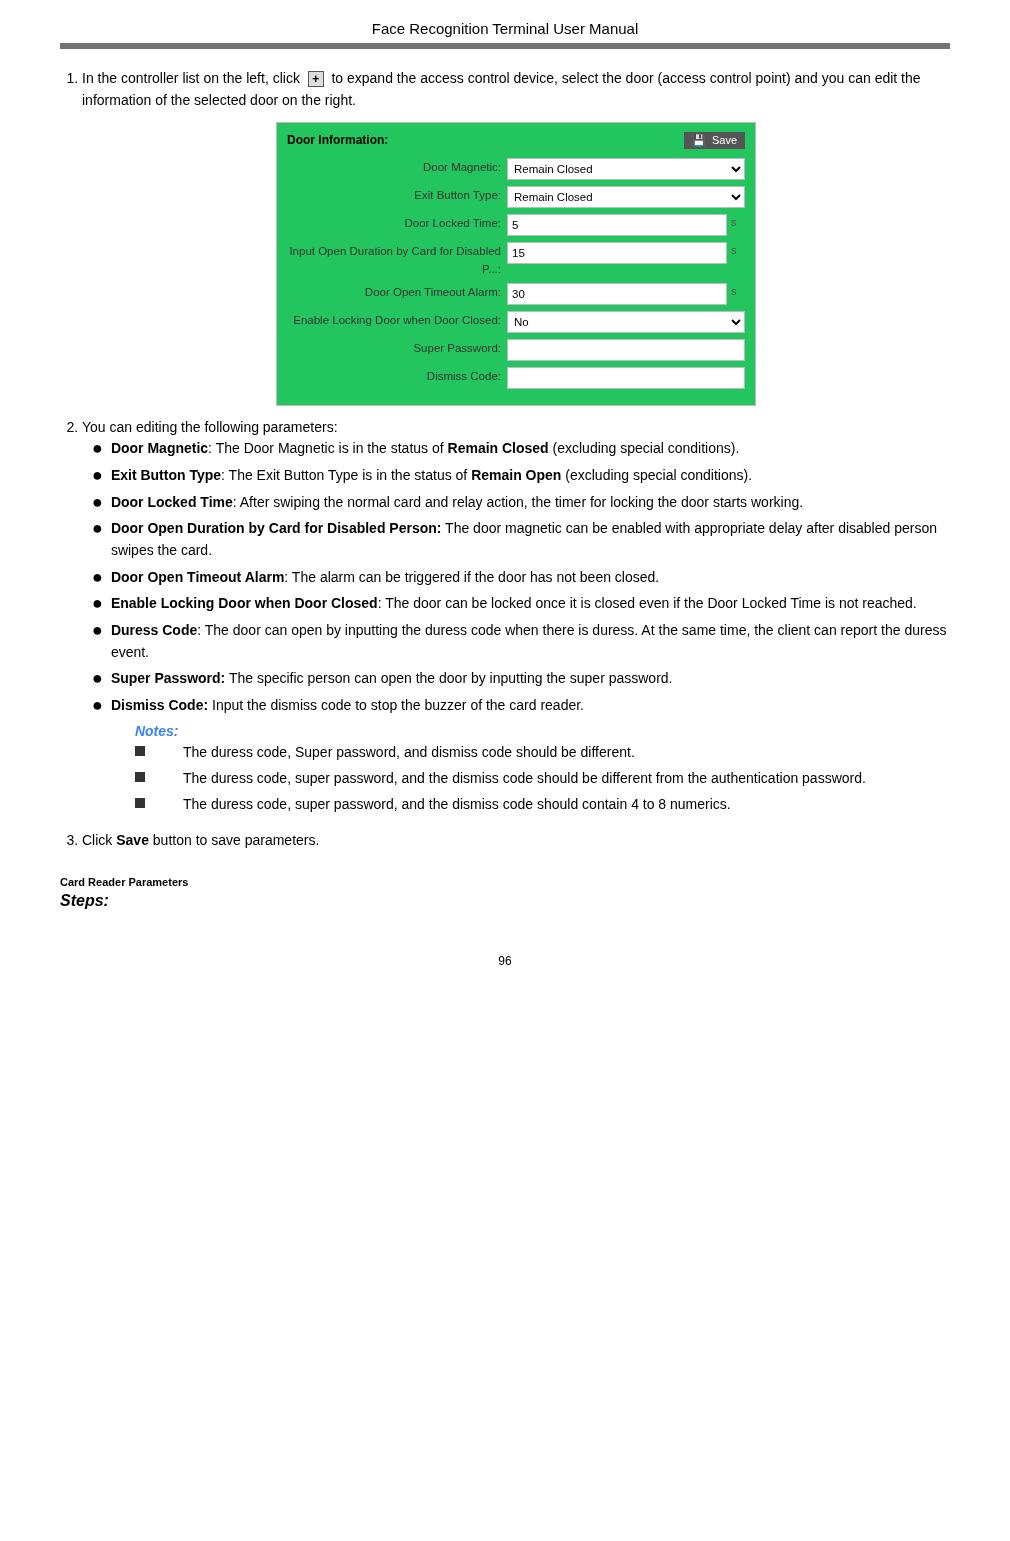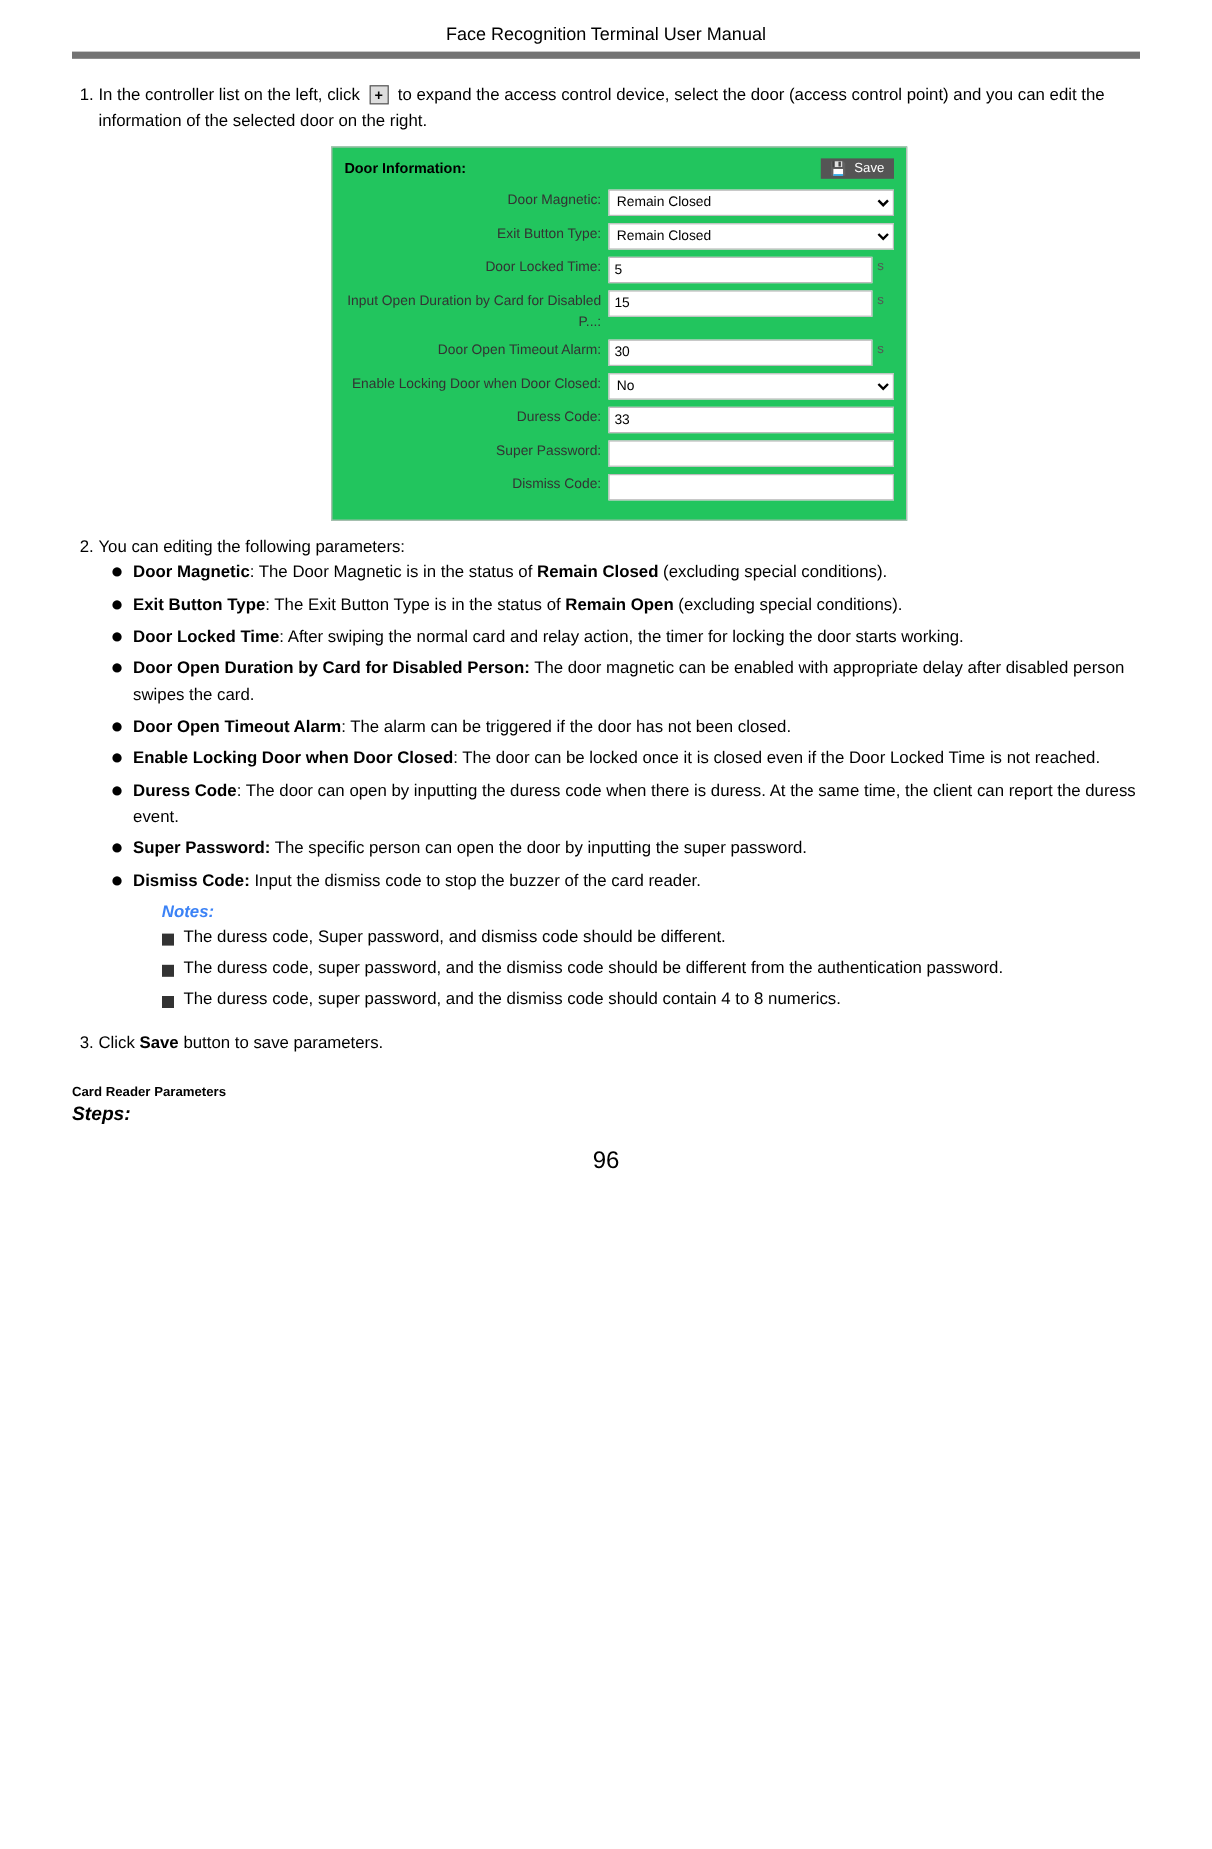--- a/index.html
+++ b/index.html
@@ -102,45 +102,46 @@
       margin-right: 8px;
       flex-shrink: 0;
     }
     .bullet-text { flex: 1; }
     .bold { font-weight: bold; }
     .notes-block { margin-left: 24px; margin-top: 4px; }
     .notes-label { color: #3b82f6; font-weight: bold; font-style: italic; }
     .note-item-list { list-style: none; padding-left: 0; }
     .note-item-list > li {
       display: flex;
-      align-items: center;
+      align-items: flex-start;
       margin-bottom: 4px;
       line-height: 1.55;
+      gap: 30px;
     }
     .note-square {
       display: inline-block;
       width: 10px;
       height: 10px;
       background: #333;
       margin-right: 8px;
       flex-shrink: 0;
       margin-top: 4px;
     }
     .section-heading {
       font-size: 11px;
       font-weight: bold;
       margin-top: 24px;
       margin-bottom: 4px;
       border-bottom: none;
     }
     .steps-label { font-style: italic; font-weight: bold; font-size: 16px; margin-bottom: 6px; }
     .page-footer {
       text-align: center;
-      margin-top: 18px;
-      font-size: 20px;
+      margin-top: 44px;
+      font-size: 12px;
     }
     .icon-plus {
       display: inline-block;
       width: 16px;
       height: 16px;
       border: 1px solid #555;
       background: #ddd;
       text-align: center;
       line-height: 14px;
       font-size: 12px;
@@ -210,24 +211,20 @@
 
       <div class="form-row">
         <div class="form-label">Enable Locking Door when Door Closed:</div>
         <div class="form-control-select">
           <select class="">
             <option>No</option>
           </select>
         </div>
       </div>
 
-      <div class="form-row">
-        <div class="form-label">Duress Code:</div>
-        <input class="form-control" type="text" value="33" style="">
-      </div>
 
       <div class="form-row">
         <div class="form-label">Super Password:</div>
         <input class="form-control" type="text" value="" style="">
       </div>
 
       <div class="form-row">
         <div class="form-label">Dismiss Code:</div>
         <input class="form-control" type="text" value="" style="">
       </div>

